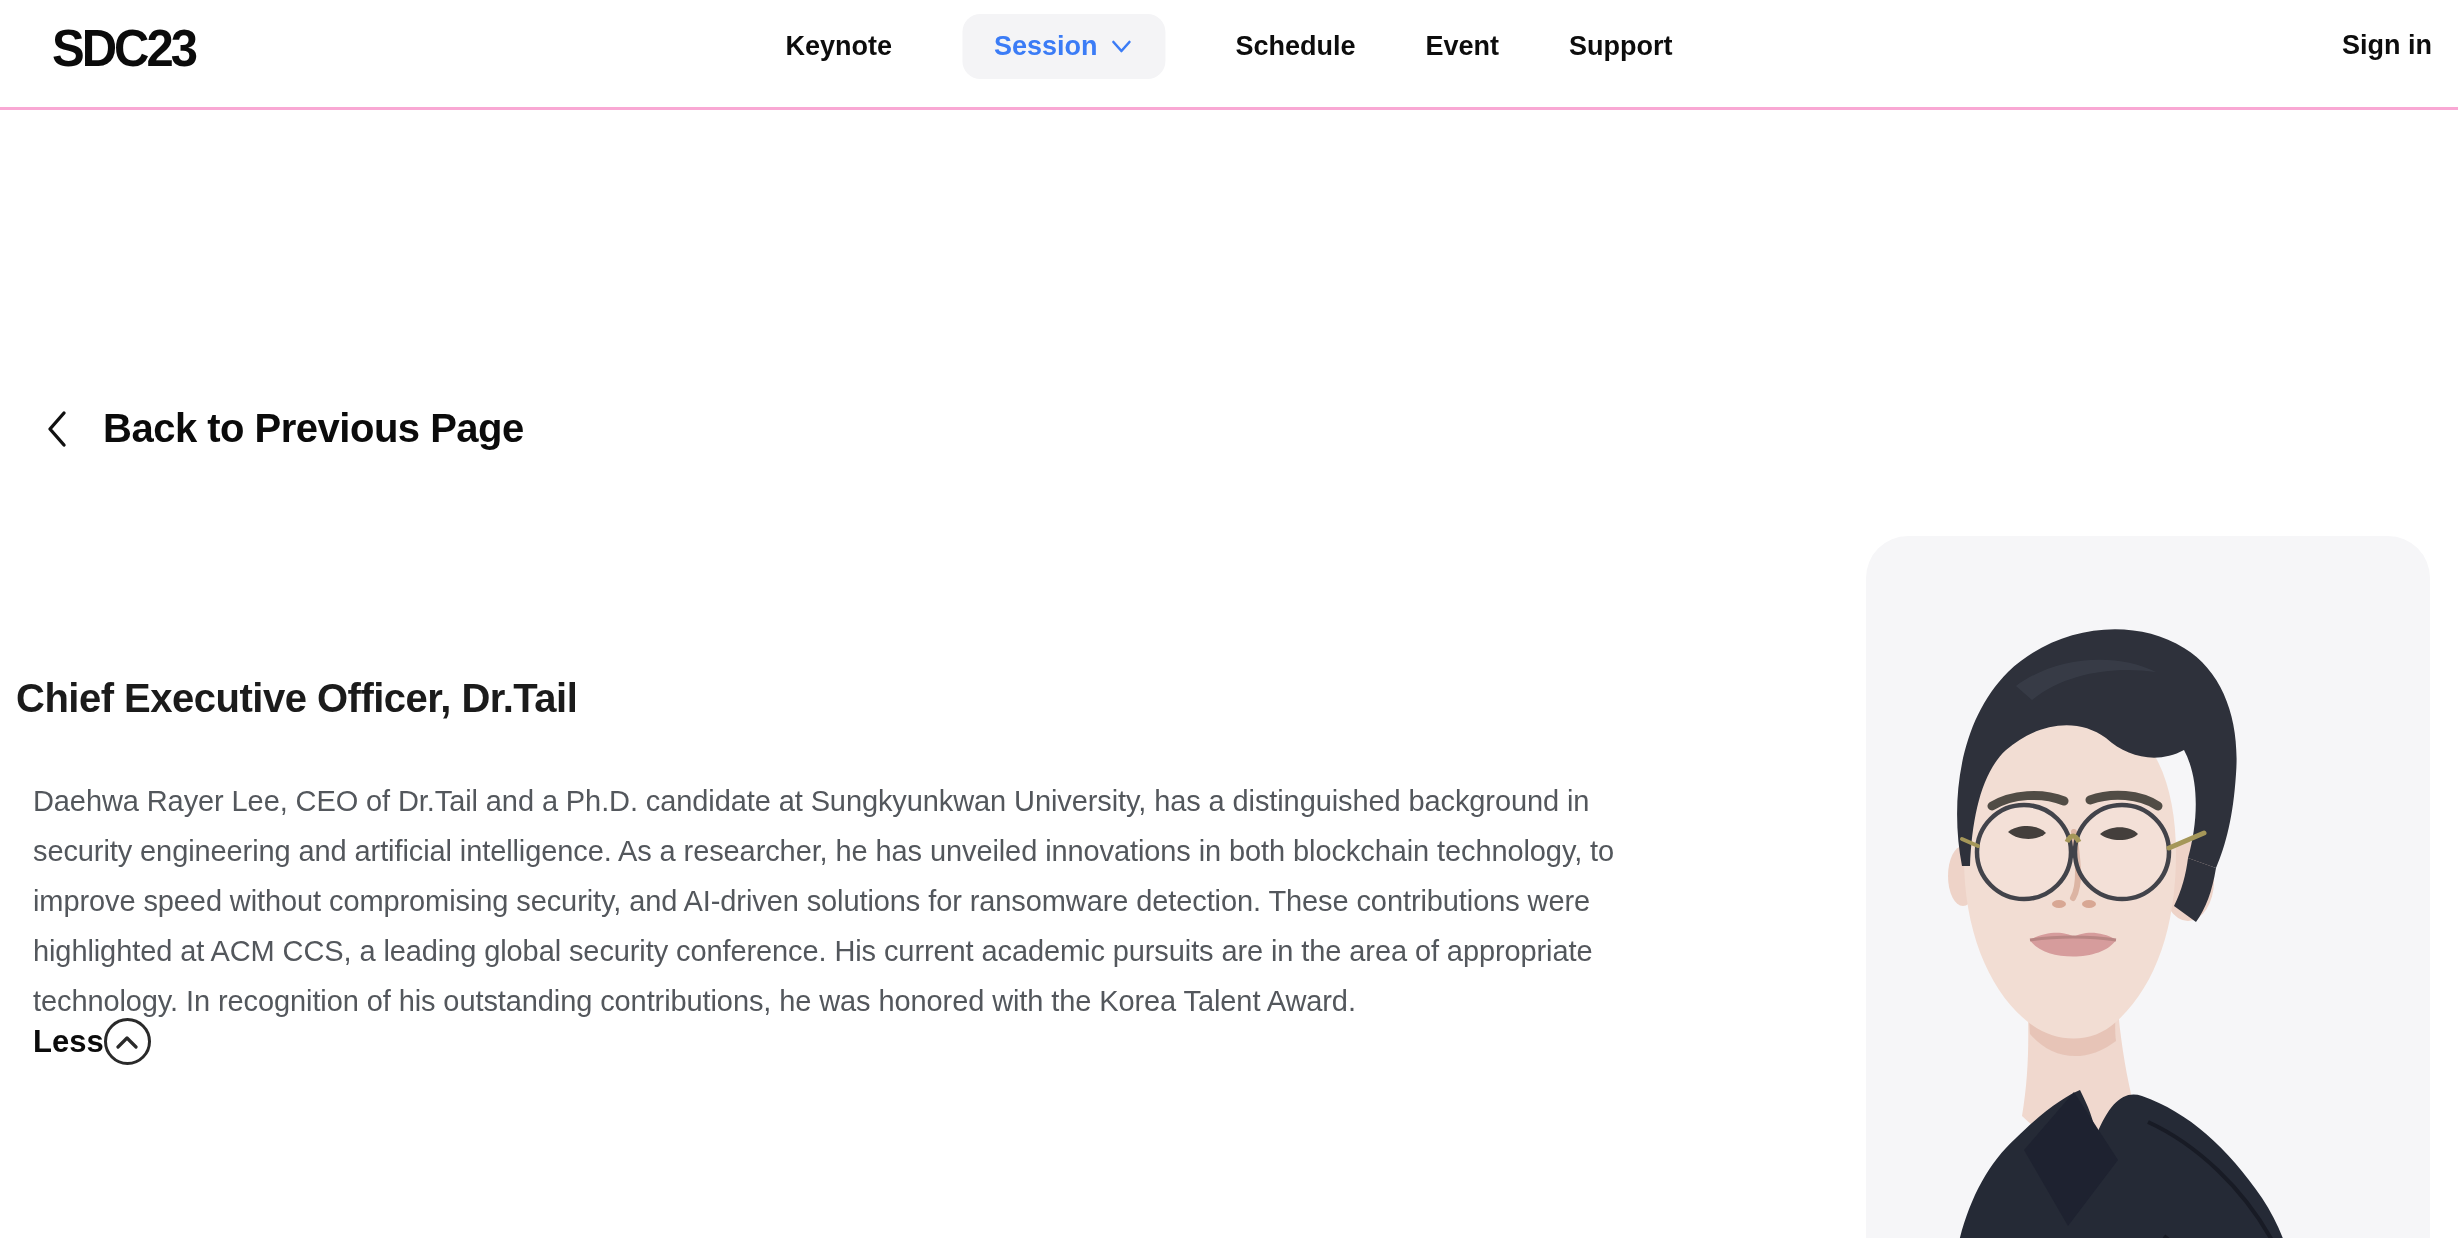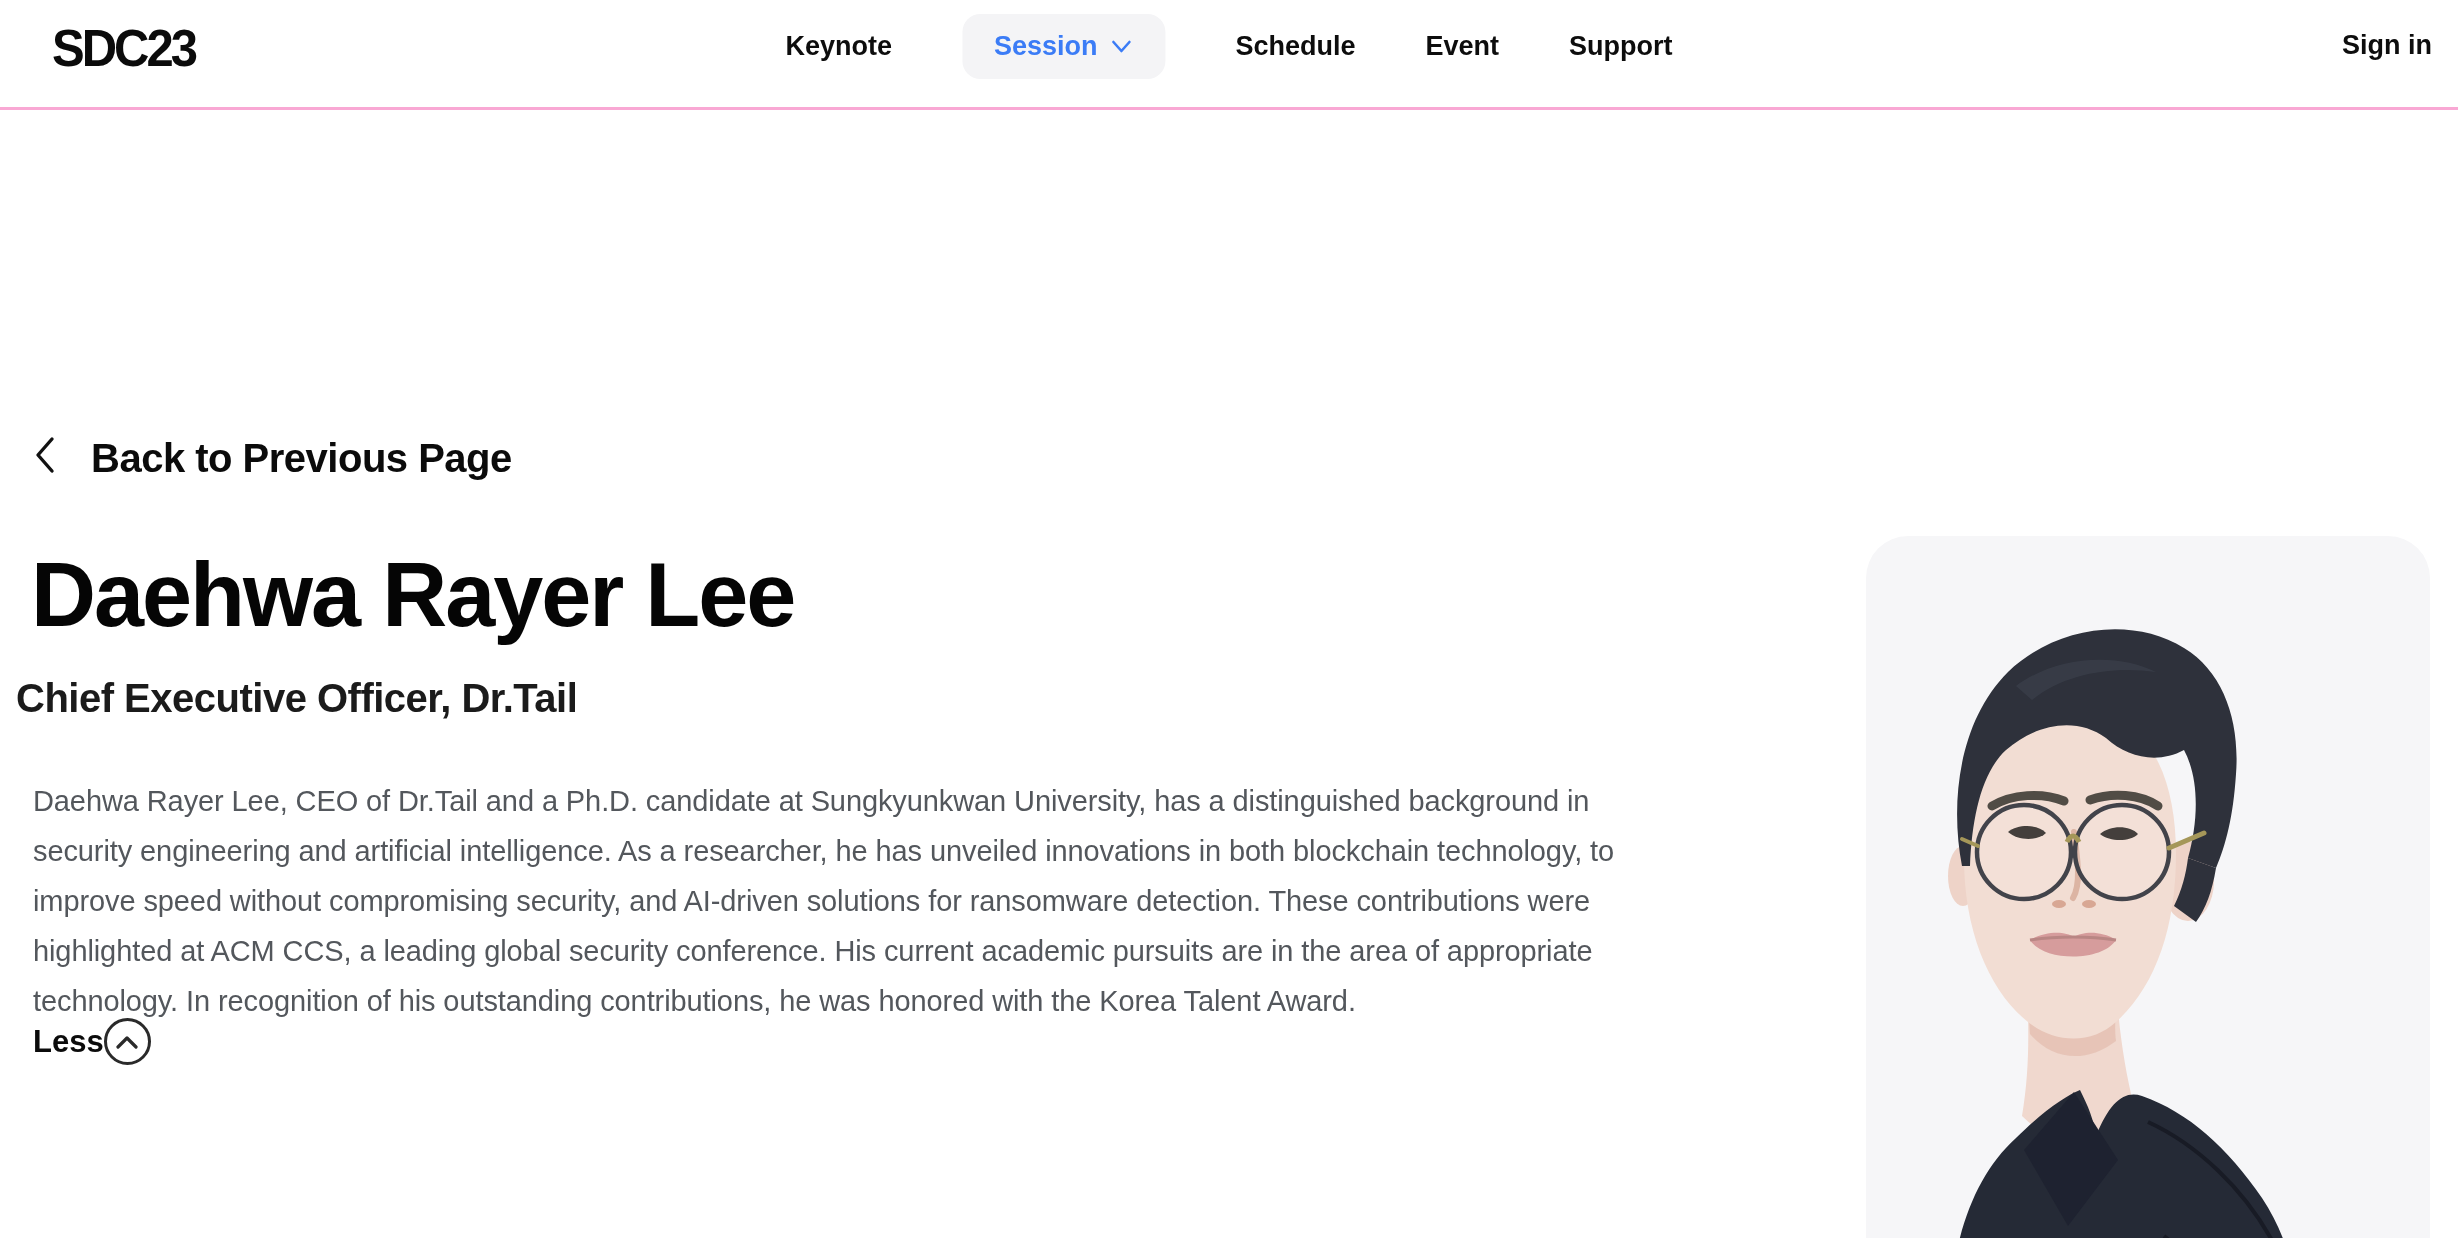--- a/index.html
+++ b/index.html
@@ -44,24 +44,23 @@
   .chev-down { width: 24px; height: 24px; display: inline-block; }
   .signin {
     position: absolute; right: 26px; top: 30px;
     font-size: 27px; font-weight: 700; color: #0d0d0d; cursor: pointer;
   }
 
   
   .main { position: relative; width: 100%; height: 1128px; }
 
   .back-link {
-    position: absolute; left: 35px; top: 296px;
-    display: flex; gap: 36px;
+    position: absolute; left: 47px; top: 296px;
+    display: flex; align-items: center; gap: 36px;
     cursor: pointer;
-    margin-top: 30px;
   }
   .back-link .label { font-size: 40px; font-weight: 700; color: #0b0b0b; letter-spacing: -0.5px; }
   .chev-left { width: 20px; height: 38px; }
 
   .speaker-name {
     position: absolute; left: 31px; top: 436px;
     font-size: 90px; font-weight: 800; letter-spacing: -2px;
     color: #050505; line-height: 1.1; white-space: nowrap;
   }
   .speaker-title {
@@ -128,21 +127,20 @@
 
     <div class="back-link">
       <span class="chev-left">
         <svg viewBox="0 0 20 38" fill="none">
             <polyline points="17,3 3,19 17,35" stroke="#111" stroke-width="3.4" stroke-linecap="round" stroke-linejoin="round"></polyline>
           </svg>
       </span>
       <span class="label">Back to Previous Page</span>
     </div>
 
-    <h1 class="speaker-name">Daehwa Rayer Lee</h1>
 
     <h2 class="speaker-title">Chief Executive Officer, Dr.Tail</h2>
 
     <p class="speaker-bio">Daehwa Rayer Lee, CEO of Dr.Tail and a Ph.D. candidate at Sungkyunkwan University, has a distinguished background in security engineering and artificial intelligence. As a researcher, he has unveiled innovations in both blockchain technology, to improve speed without compromising security, and AI-driven solutions for ransomware detection. These contributions were highlighted at ACM CCS, a leading global security conference. His current academic pursuits are in the area of appropriate technology. In recognition of his outstanding contributions, he was honored with the Korea Talent Award.</p>
 
     <div class="less-row">
       <span class="label">Less</span>
       <span class="less-circle">
         <svg class="chev-up" viewBox="0 0 22 14" fill="none">
             <polyline points="2,12 11,3 20,12" stroke="#2a2a2a" stroke-width="3.2" stroke-linecap="round" stroke-linejoin="round"></polyline>

